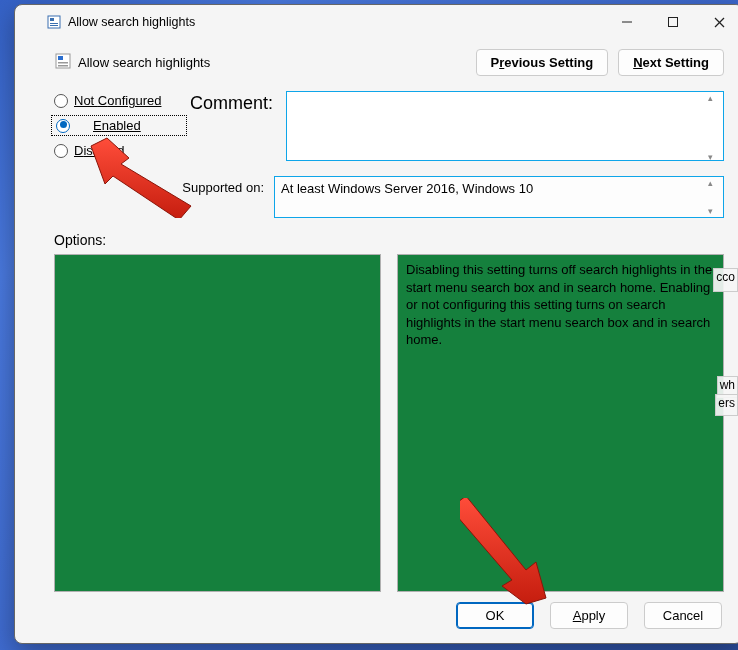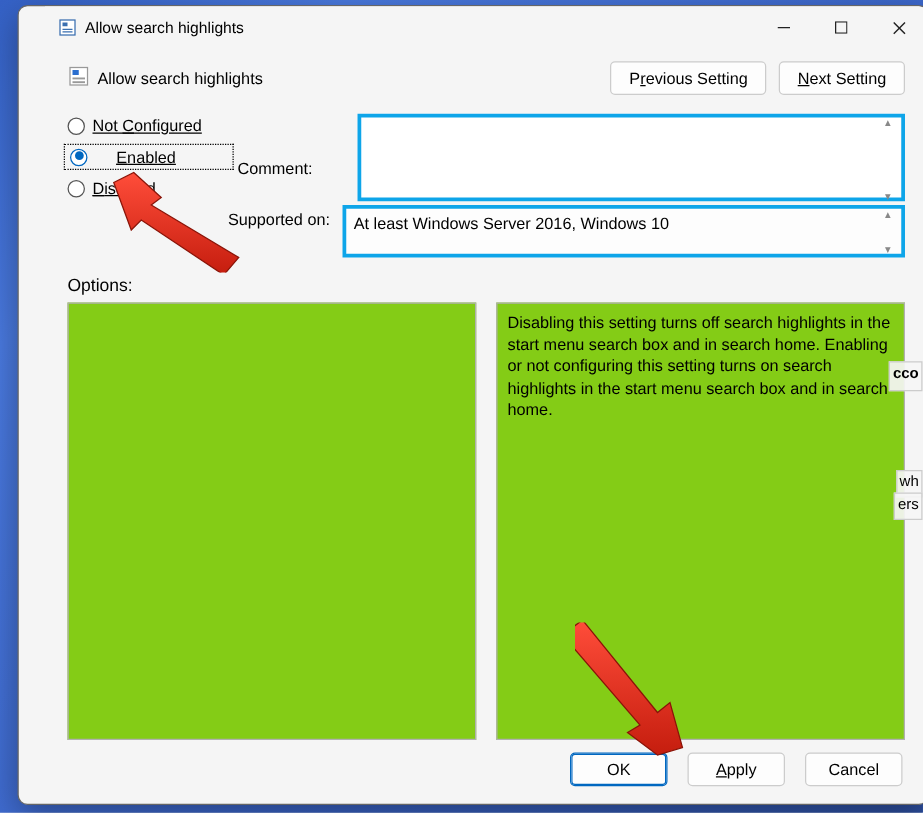--- a/index.html
+++ b/index.html
@@ -38,21 +38,21 @@
   .titlebar .icon16 {
     width: 16px; height:16px; margin-right:6px;
     display:inline-flex; align-items:center; justify-content:center;
   }
   .titlebar .title { font-size: 12.5px; }
   .winbtns { margin-left:auto; display:flex; }
   .winbtn { width:46px; height:32px; display:flex; align-items:center; justify-content:center; }
   .content { flex:1; padding: 4px 18px 10px 18px; display:flex; flex-direction:column; }
   .header-row { display:flex; align-items:center; height:38px; margin-bottom:10px; }
   .header-row .label { font-size:13px; }
-  .nav-btns { margin-left:auto; display:flex; gap:10px; }
+  .nav-btns { margin-left:auto; display:flex; gap:10px;font-weight:bold; }
   .btn {
     background:#fdfdfd;
     border:1px solid #ccc;
     border-radius:4px;
     padding: 4px 14px;
     font: inherit;
     min-width:70px;
     height:27px;
     line-height:17px;
     text-align:center;
@@ -75,36 +75,36 @@
     background:#fff;
   }
   .radio.checked { border-color:#0067c0; }
   .radio.checked::after {
     content:""; display:block; width:7px; height:7px; border-radius:50%;
     background:#0067c0; margin:1.5px auto;
   }
   .radio-row span.under { text-decoration: underline; }
   .ta {
     width:100%;
-    border:3px solid #0ea5e9;
+    border:1px solid #0ea5e9;
     background:#fff;
     font: inherit;
     resize:none;
     box-sizing:border-box;
   }
   .comment-ta { height:70px; }
   .supported-ta { height:42px; padding:4px 6px; font-size:13px; background:#fdfdfd; position:relative;}
-  .field-label { font-size:13px; padding-top:2px;margin-top:34px;}
-  .support-row { grid-column: 1 / span 3; display:grid; grid-template-columns: 220px 1fr; align-items:start;}
+  .field-label { font-size:18px; padding-top:2px;}
+  .support-row { grid-column: 1 / span 3; display:grid; grid-template-columns: 220px 1fr; margin-top:12px; align-items:start;}
   .support-row .lbl { text-align:right; padding-right:10px; padding-top:4px;}
   .splitter-row { display:flex; gap:16px; margin-top:14px; }
   .splitter-row > div { flex:1; font-size:14px; }
   .panels { display:flex; gap:16px; margin-top:6px; flex:1; min-height:0;}
   .panel {
-    border:1px solid #b0b0b0; background:#84cc16; flex:1; overflow:auto;
+    border:1px solid #b0b0b0; background:#15803d; flex:1; overflow:auto;
     padding:6px 8px; font-size:13px; line-height:1.35;
   }
   .footer { display:flex; justify-content:flex-end; gap:16px; padding:10px 2px 4px 2px;}
   .footer .btn { min-width:78px; }
   .scroll-arrows {
     position:absolute; right:2px; top:2px; bottom:2px; width:14px;
     display:flex; flex-direction:column; justify-content:space-between;
     color:#888; font-size:9px;
   }
   .relbox { position:relative; }
@@ -241,15 +241,15 @@
         <stop offset="1" stop-color="#c51d0e"></stop>
     </linearGradient>
   </defs>
   <polygon points="22,10 44,30 36,36 106,78 94,92 28,48 20,56 6,18" transform="translate(5,0)" fill="url(#rg)" stroke="#8a1408" stroke-width="1"></polygon>
 </svg>
 
 <svg class="arrow" style="left:460px; top:498px;" width="130" height="120">
   <polygon points="96,110 72,92 82,86 20,14 36,2 96,76 106,68 116,104" transform="translate(-30,-4)" fill="url(#rg)" stroke="#8a1408" stroke-width="1"></polygon>
 </svg>
 
-<div class="bgfrag" style="top:289px; height:20px;font-weight:bold;">cco</div>
+<div class="bgfrag" style="top:268px; height:20px;">cco</div>
 <div class="bgfrag" style="top:376px; height:18px;">wh</div>
 <div class="bgfrag" style="top:394px; height:18px;">ers</div>
 
 </body></html>

